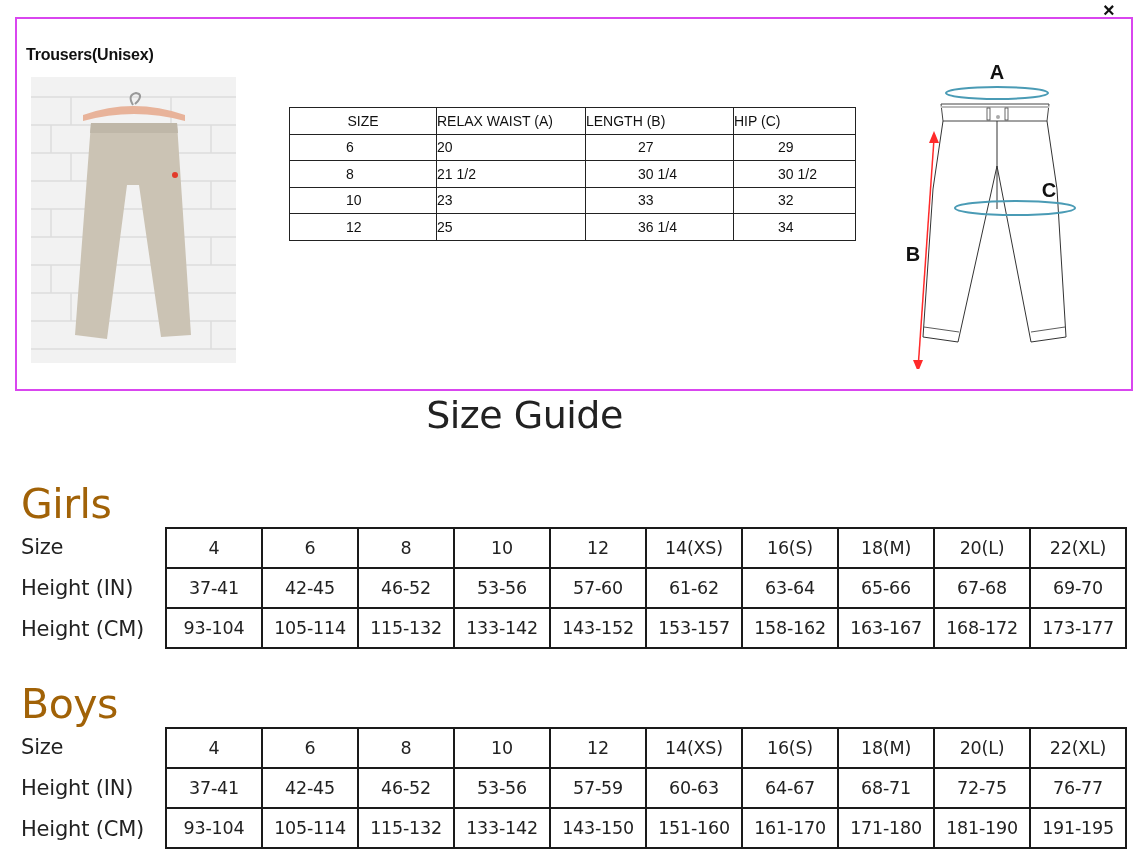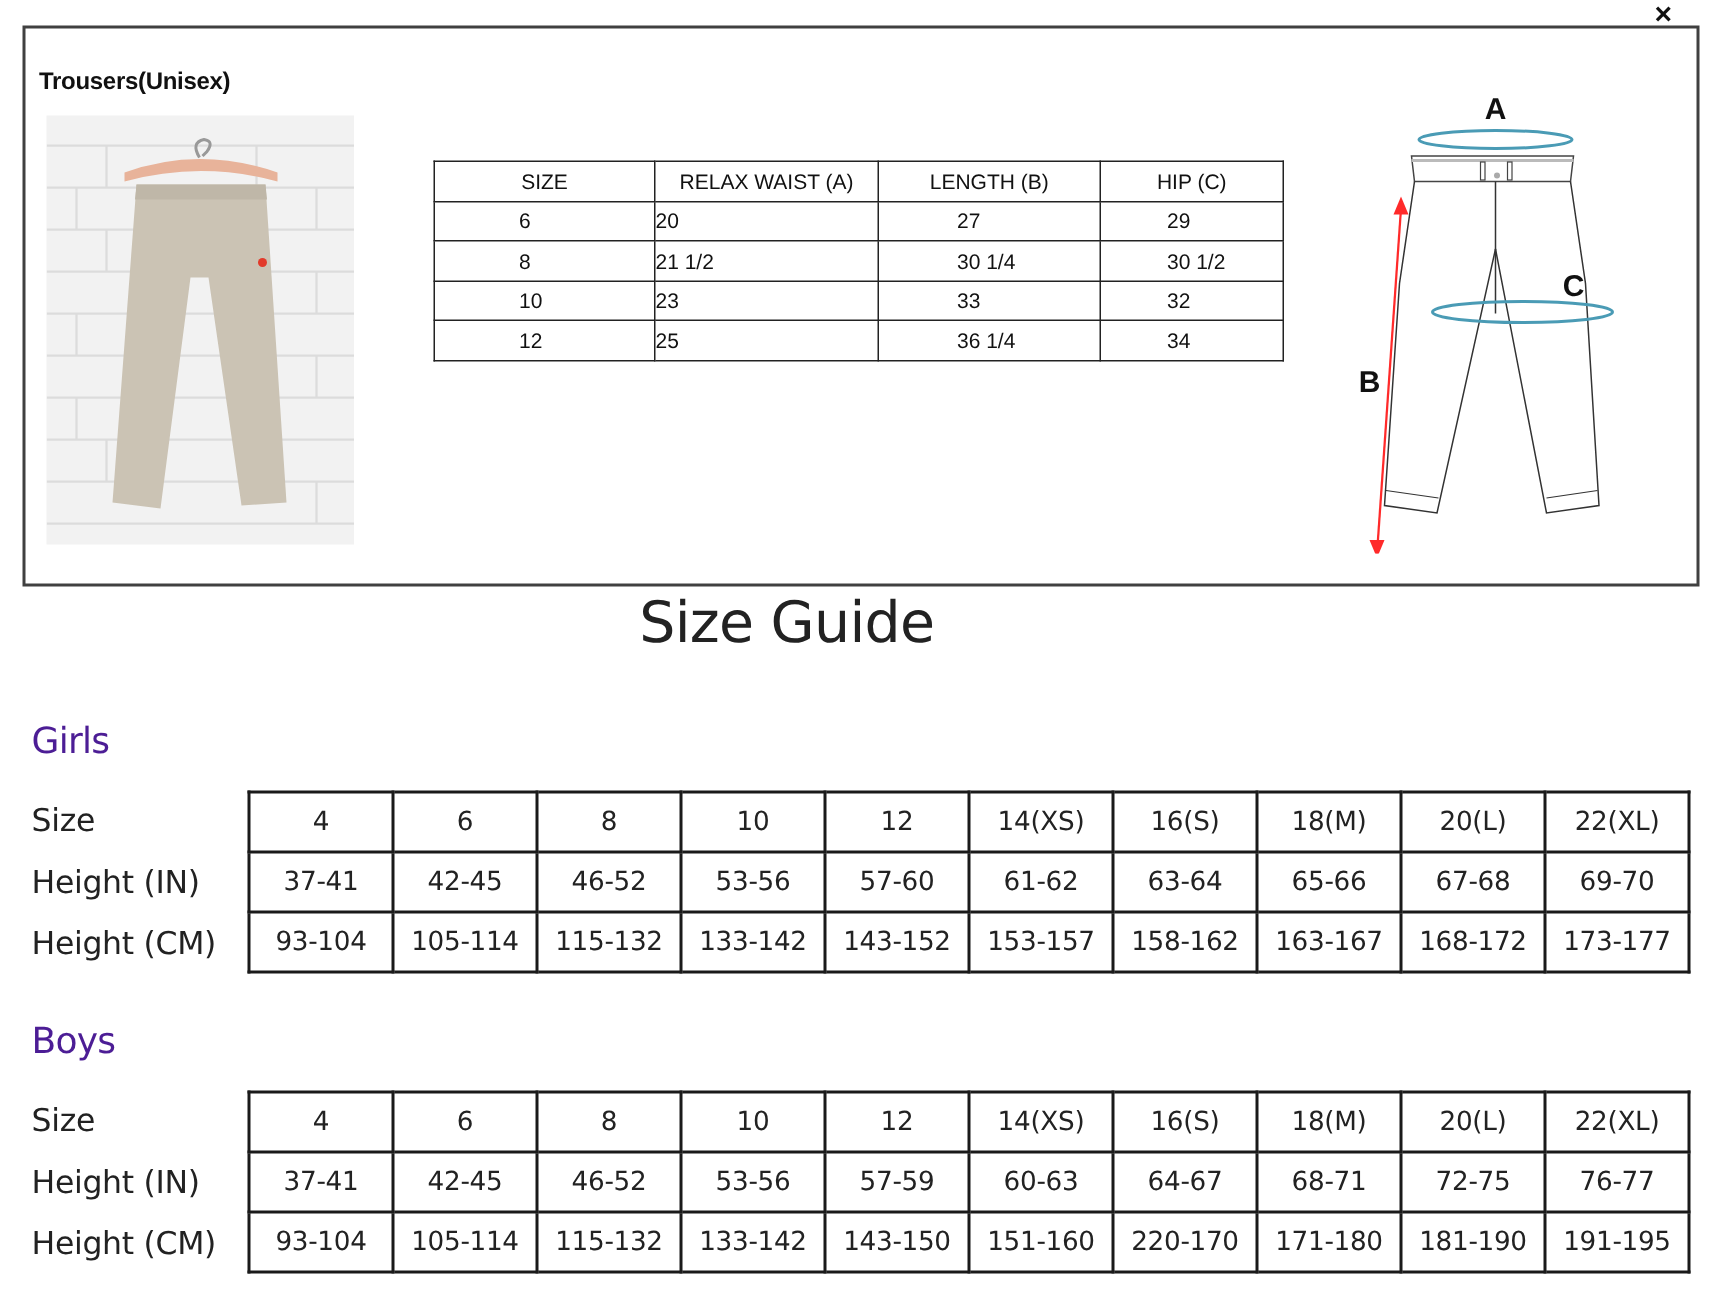--- a/index.html
+++ b/index.html
@@ -1,33 +1,33 @@
 <!DOCTYPE html>
 <html><head>
 <meta charset="utf-8">
 <style>
   html, body { margin:0; padding:0; background:#ffffff; }
   body { width:1143px; height:867px; position:relative; overflow:hidden; font-family:"DejaVu Sans", sans-serif; color:#222; }
   .close-x { position:absolute; left:1103px; top:0px; font-family:"Liberation Sans", sans-serif; font-weight:bold; font-size:20px; line-height:20px; color:#111; cursor:pointer; }
-  .top-box { position:absolute; left:15px; top:17px; width:1114px; height:370px; border:2px solid #404040; box-sizing:content-box; }
+  .top-box { position:absolute; left:15px; top:17px; width:1114px; height:370px; border:2px solid #d946ef; box-sizing:content-box; }
   .prod-title { position:absolute; left:9px; top:27px; font-family:"Liberation Sans", sans-serif; font-weight:bold; font-size:16px; color:#111; letter-spacing:-0.2px; }
   .photo { position:absolute; left:14px; top:58px; width:205px; height:286px; background:#f3f3f3; overflow:hidden; }
   .dim-title { position:absolute; left:277px; top:28px; font-family:"Liberation Sans", sans-serif; font-weight:bold; font-size:15.5px; color:#111; letter-spacing:-0.1px; }
   table.dim { position:absolute; left:272px; top:88px; border-collapse:collapse; font-family:"Liberation Sans", sans-serif; font-size:14px; color:#111; }
   table.dim td { border:1.5px solid #222; height:26.5px; padding:0; }
-  table.dim tr.hdr td { text-align:center; }
+  table.dim tr.hdr td { text-align:left; }
   table.dim td.c0 { width:147px; text-align:left; padding-left:56px; box-sizing:border-box; }
   table.dim tr.hdr td.c0 { text-align:center; padding-left:0; }
   table.dim td.c1 { width:149px; box-sizing:border-box; }
   table.dim td.c2 { width:148px; padding-left:52px; box-sizing:border-box; }
   table.dim td.c3 { width:122px; padding-left:44px; box-sizing:border-box; }
   table.dim tr.hdr td.c1, table.dim tr.hdr td.c2, table.dim tr.hdr td.c3 { padding-left:0; }
   .diagram { position:absolute; left:868px; top:40px; width:200px; height:310px; }
   .sg-title { position:absolute; left:0; width:1049px; top:393px; text-align:center; font-family:"DejaVu Sans", sans-serif; font-size:38px; color:#222; font-weight:normal; letter-spacing:-0.5px; }
-  .section-title { position:absolute; left:21px; font-family:"DejaVu Sans", sans-serif; font-size:24px; color:#4c1d95; letter-spacing:-0.5px; }
+  .section-title { position:absolute; left:21px; font-family:"DejaVu Sans", sans-serif; font-size:41px; color:#a16207; letter-spacing:-0.5px; }
   .row-label { position:absolute; left:21px; font-family:"DejaVu Sans", sans-serif; font-size:21px; color:#222; letter-spacing:-0.2px; }
   table.sz { position:absolute; left:165px; border-collapse:collapse; font-family:"DejaVu Sans", sans-serif; font-size:17.5px; color:#222; }
   table.sz td { border:2px solid #1a1a1a; width:94px; height:38px; text-align:center; padding:0; letter-spacing:-0.2px; }
 </style>
 </head>
 <body>
 
 <div class="close-x">
   <span>×</span>
 </div>
@@ -206,19 +206,19 @@
     <td>72-75</td>
     <td>76-77</td>
   </tr>
   <tr>
     <td>93-104</td>
     <td>105-114</td>
     <td>115-132</td>
     <td>133-142</td>
     <td>143-150</td>
     <td>151-160</td>
-    <td>220-170</td>
+    <td>161-170</td>
     <td>171-180</td>
     <td>181-190</td>
     <td>191-195</td>
   </tr>
 </tbody>
   </table>
 
 </body></html>

